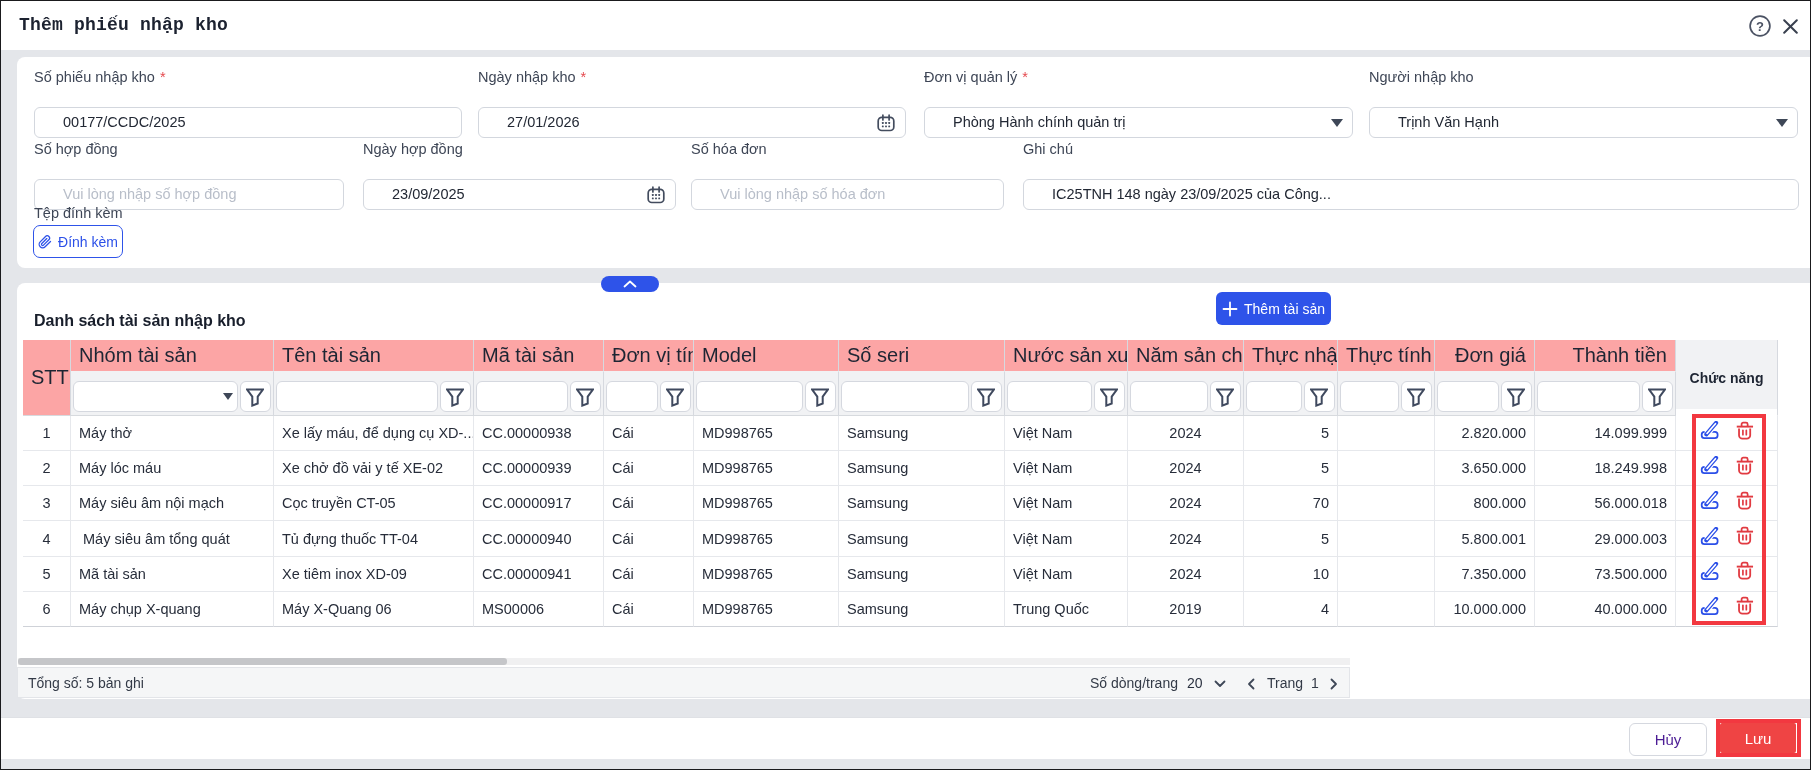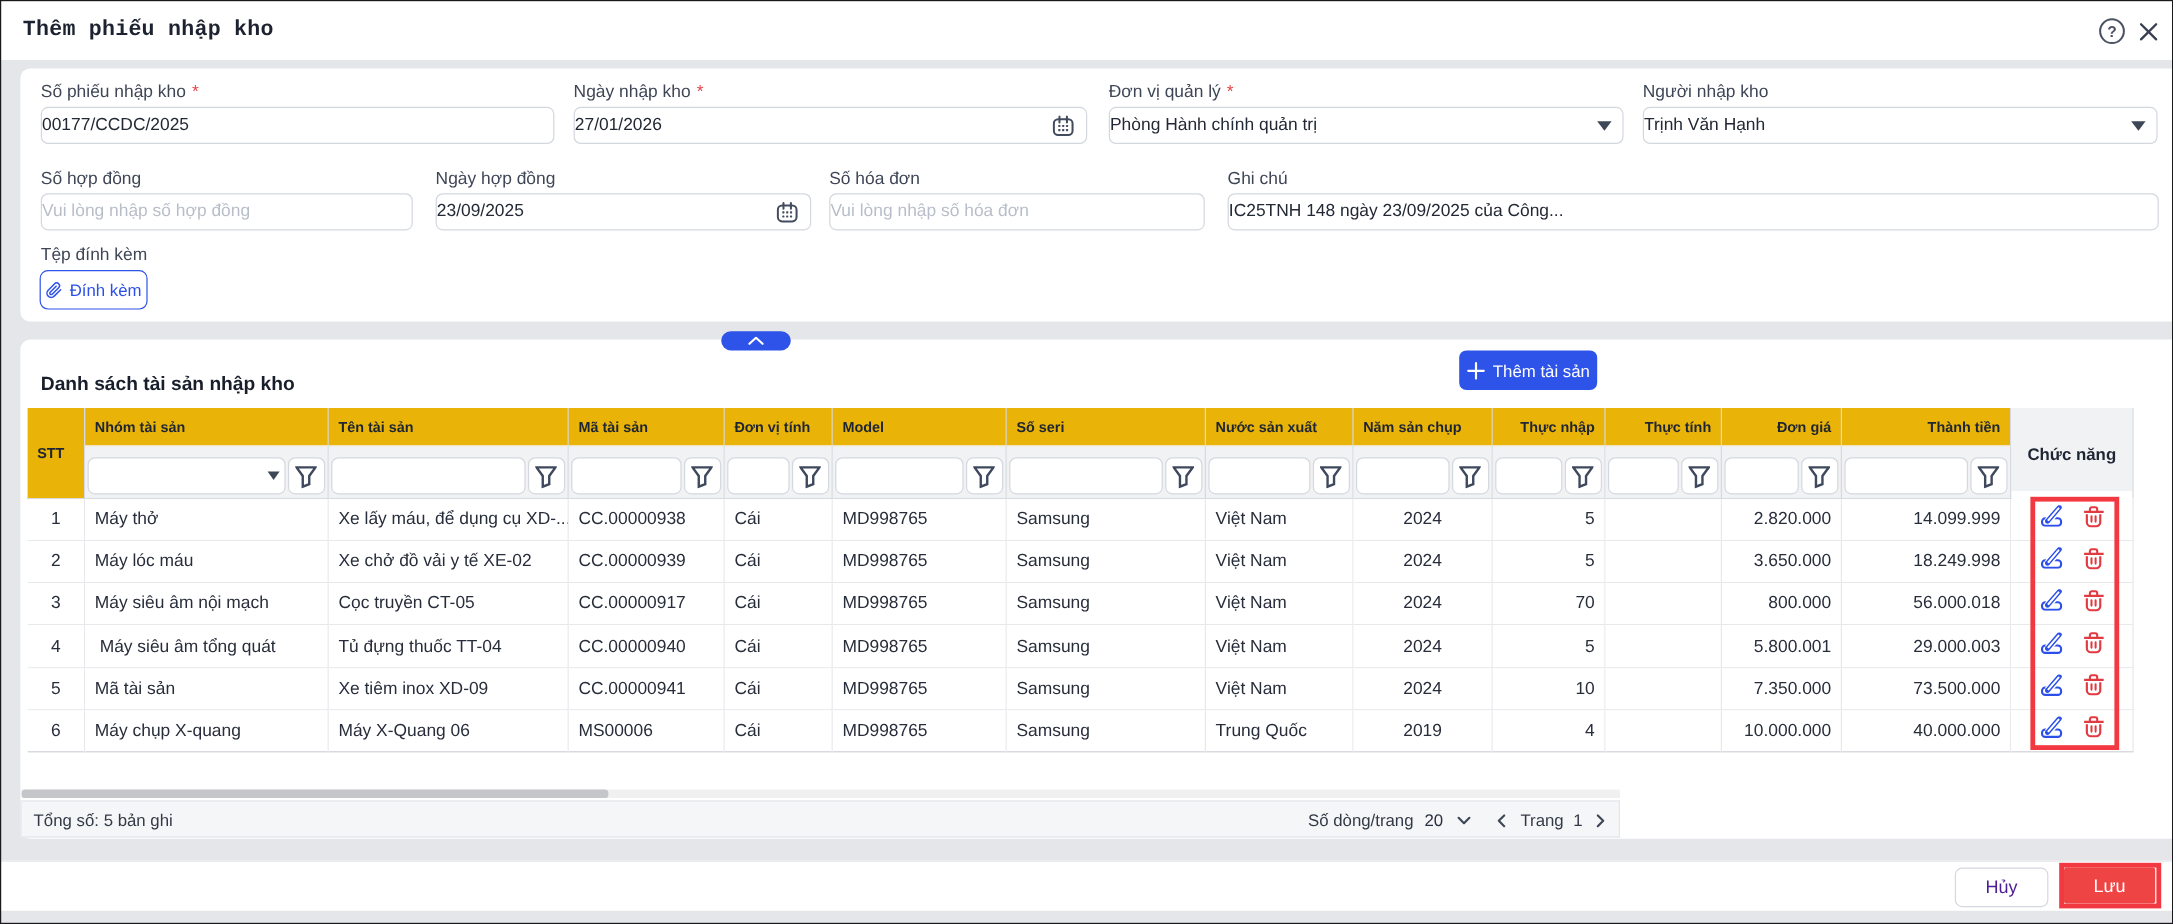--- a/index.html
+++ b/index.html
@@ -10,35 +10,35 @@
 
 .hdr-title { position:absolute; left:19px; top:15px; font-size:18px; font-weight:bold; color:#1c2230; letter-spacing:0.2px;font-family:Liberation Mono, monospace; }
 
 .pagebg { position:absolute; left:0; top:50px; width:1811px; height:667px; background:#e4e6ea; }
 .card { position:absolute; left:17px; width:1794px; background:#ffffff; border-radius:8px 0 0 8px; }
 .card1 { top:57px; height:211px; }
 .card2 { top:283px; height:416px; }
 
 .lbl { position:absolute; font-size:14.5px; color:#3e4656; }
 .req { color:#e5484d; margin-left:5px; }
-.inp { position:absolute; height:31px; background:#fff; border:1px solid #d3d7de; border-radius:6px; font-size:14.5px; color:#222834; line-height:29px; padding:0 0; white-space:nowrap; overflow:hidden; }
+.inp { position:absolute; height:31px; background:#fff; border:1px solid #d3d7de; border-radius:6px; font-size:14.5px; color:#222834; line-height:29px; padding:0 28px; white-space:nowrap; overflow:hidden;margin-top:18px; }
 .ph { color:#b8bec9; }
 .icright { position:absolute; right:10px; top:50%; transform:translateY(-50%); display:flex; }
 .caret { position:absolute; right:9px; top:50%; transform:translateY(-50%); width:0; height:0; border-left:6.5px solid transparent; border-right:6.5px solid transparent; border-top:8px solid #3e4757; }
 
 .attach { position:absolute; left:33px; top:225px; width:90px; height:33px; border:1px solid #2e53e9; border-radius:7px; background:#fff; color:#2b50e8; font-size:14px; display:flex; align-items:center; justify-content:center; gap:6px; }
 
 .pill { position:absolute; left:601px; top:276px; width:58px; height:16px; background:#2e53e9; border-radius:8px; display:flex; align-items:center; justify-content:center; }
 
 .tbl-title { position:absolute; left:34px; top:312px; font-size:16px; font-weight:bold; color:#181e2b; }
 .btn-add { position:absolute; left:1216px; top:292px; width:115px; height:33px; background:#2e53e9; border-radius:6px; color:#fff; font-size:14px; display:flex; align-items:center; justify-content:center; gap:6px; }
 
 table.grid { position:absolute; left:23px; top:340px; width:1755px; border-collapse:separate; border-spacing:0; table-layout:fixed; font-size:14.5px; color:#272d3a; }
 table.grid th, table.grid td { border-right:1px solid #e6e8ec; border-bottom:1px solid #e6e8ec; overflow:hidden; white-space:nowrap; }
-table.grid .hrow1 th { background:#eab308; height:32px; font-size:12px; font-weight:bold; color:#1e2533; text-align:left; padding:0 8px; border-right:1px solid #d6d9df; border-bottom:1px solid #f1f2f4; }
+table.grid .hrow1 th { background:#fca5a5; height:32px; font-size:20px; font-weight:normal; color:#1e2533; text-align:left; padding:0 8px; border-right:1px solid #d6d9df; border-bottom:1px solid #f1f2f4; }
 table.grid .hrow2 td { background:#f1f2f4; height:44px; border-right:1px solid #d6d9df; border-bottom:1px solid #d7dade; padding:0; }
 table.grid th.thr { text-align:right; }
 table.grid th.thc { text-align:left; }
 table.grid td { height:35.17px; padding:0 8px; background:#fff; }
 table.grid td.c { text-align:center; }
 table.grid td.r { text-align:right; padding-right:8px; }
 table.grid tr.last td { border-bottom:1px solid #cfd2d8; }
 .fwrap { display:flex; gap:2px; margin:5px 2px 0 2px; height:31px; }
 .fin { flex:1; background:#fff; border:1px solid #d5d8df; border-radius:6px; position:relative; }
 .fbtn { width:31px; background:#fff; border:1px solid #d5d8df; border-radius:6px; position:relative; flex:none; }

